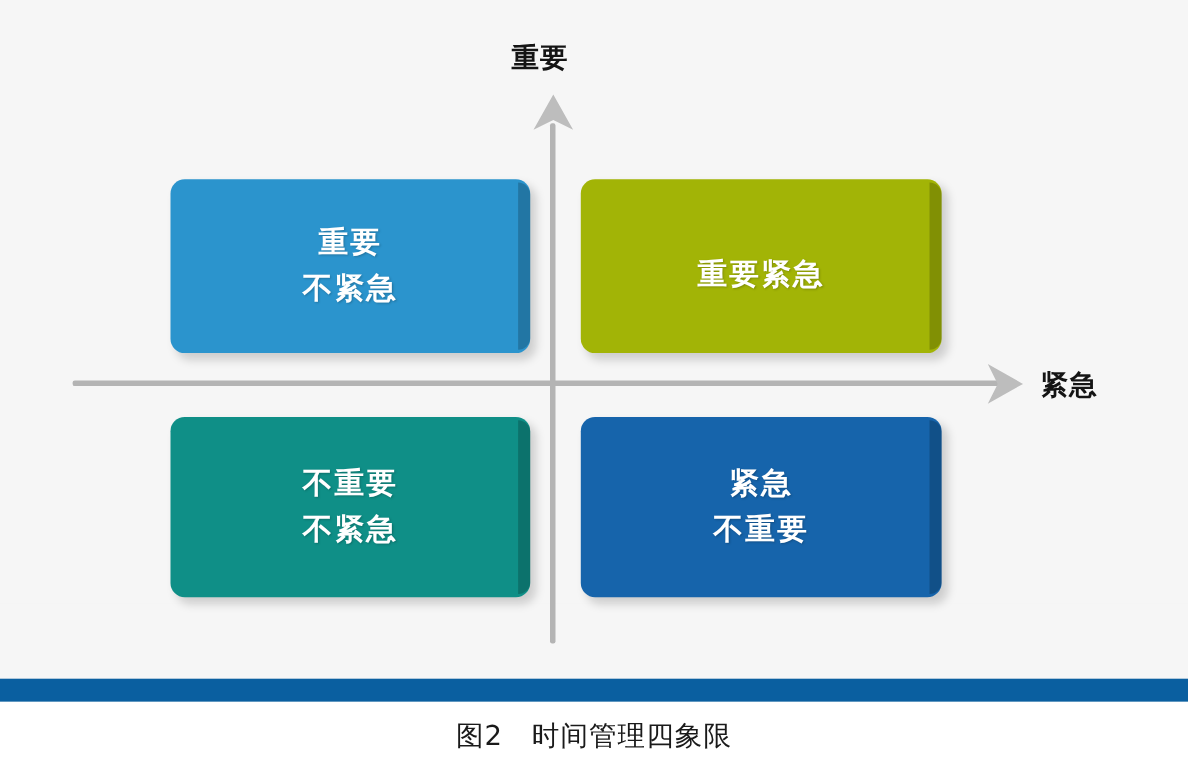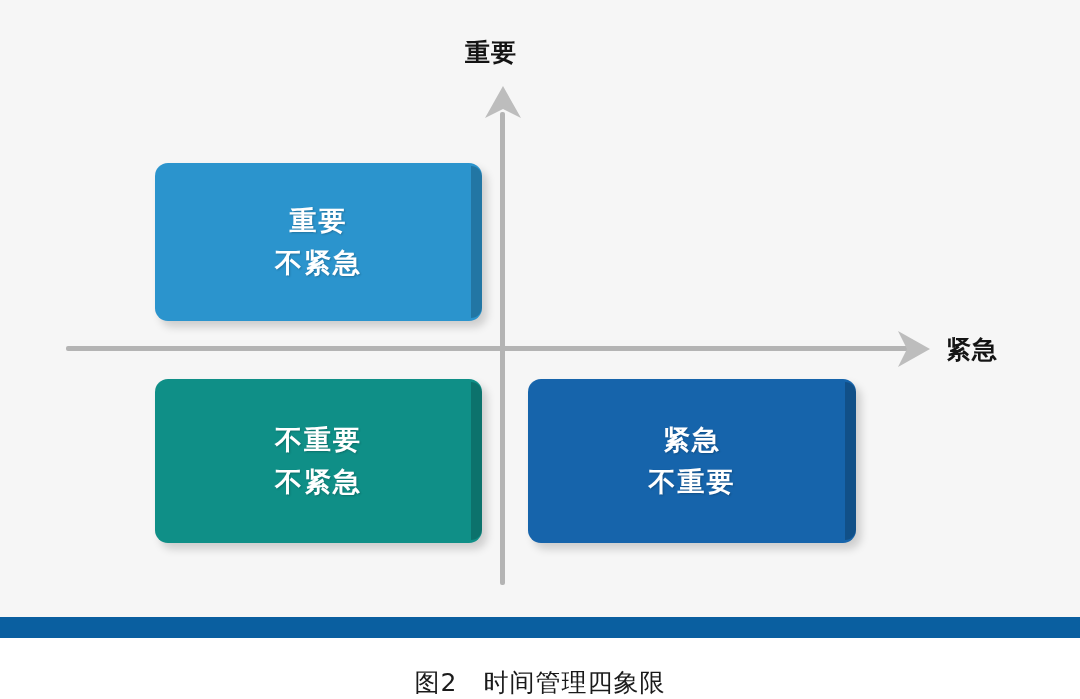--- a/index.html
+++ b/index.html
@@ -147,21 +147,21 @@
     background: #0a5fa0;
   }
   #caption-area {
     position: absolute;
     left: 0;
     top: 638px;
     width: 1080px;
     height: 61px;
     background: #ffffff;
     display: flex;
-    align-items: flex-end;
+    align-items: center;
     justify-content: center;
   }
   #figure-caption {
     font-size: 25px;
     color: #1a1a1a;
     letter-spacing: 1px;
     white-space: pre;
   }
 </style>
 </head>
@@ -183,20 +183,23 @@
       <polygon points="50,19 18,37 27,19 18,1" fill="#bdbdbd"></polygon>
     </svg>
   </div>
   <div class="axis-label axis-label-right">紧急</div>
 
   <div class="quad" id="quad-important-noturgent" style="background: rgb(43, 148, 205);">
     <div class="quad-label">重要</div>
     <div class="quad-label">不紧急</div>
   </div>
 
+  <div class="quad" id="quad-important-urgent" style="background: rgb(162, 180, 6);">
+    <div class="quad-label">重要紧急</div>
+  </div>
 
   <div class="quad" id="quad-notimportant-noturgent" style="background: rgb(15, 143, 135);">
     <div class="quad-label">不重要</div>
     <div class="quad-label">不紧急</div>
   </div>
 
   <div class="quad" id="quad-urgent-notimportant" style="background: rgb(22, 100, 171);">
     <div class="quad-label">紧急</div>
     <div class="quad-label">不重要</div>
   </div>

